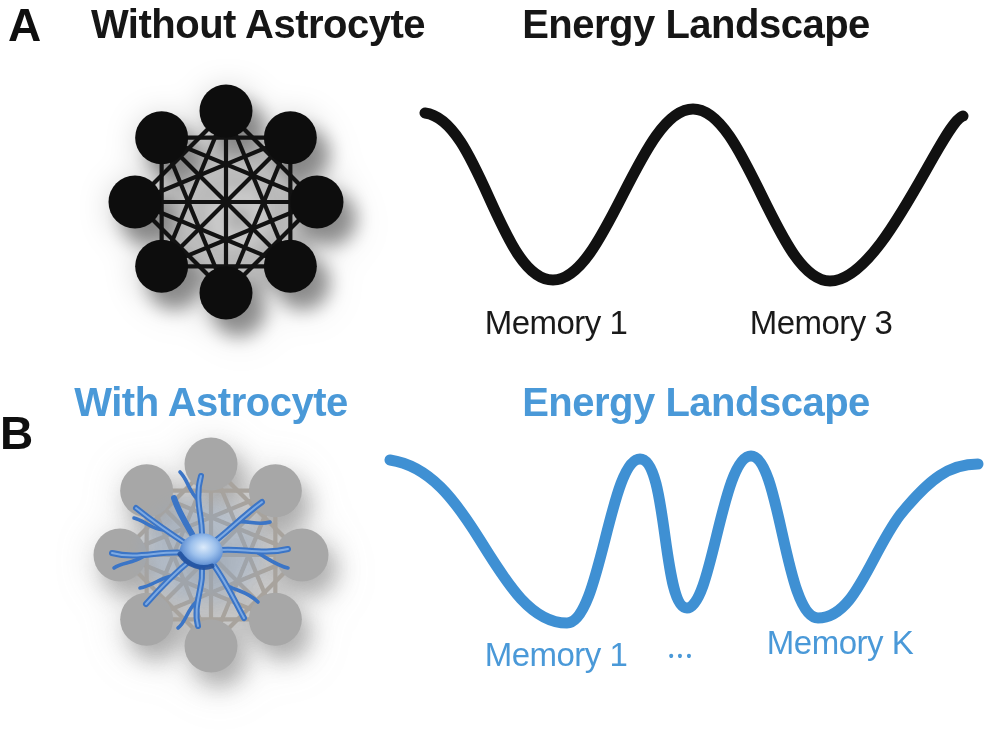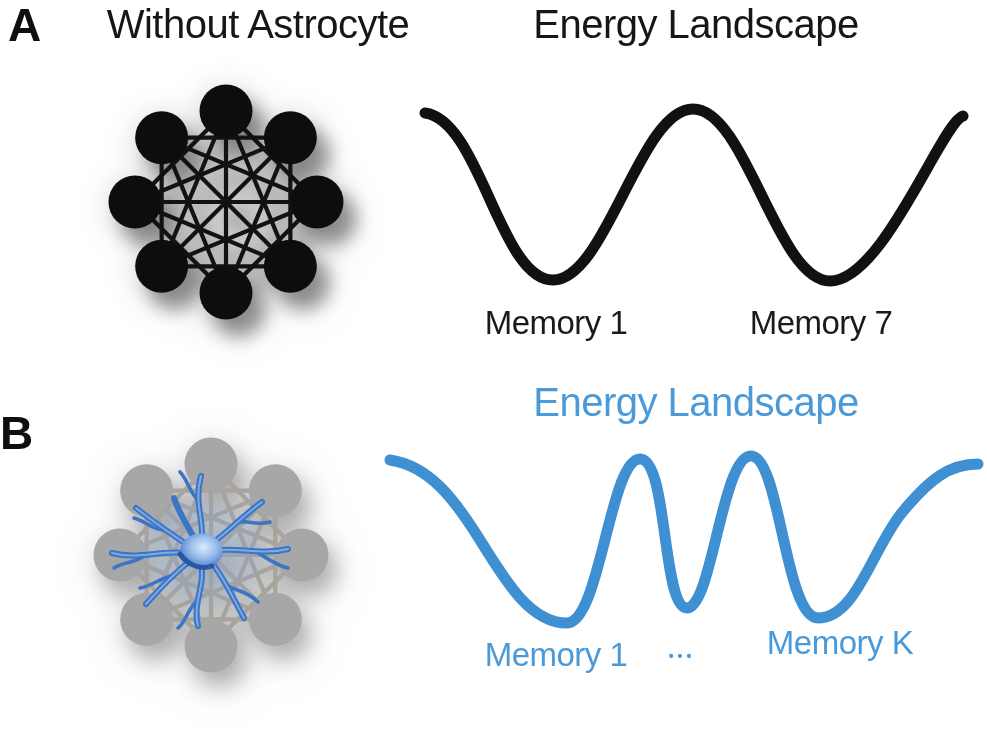--- a/index.html
+++ b/index.html
@@ -1,18 +1,18 @@
 <!DOCTYPE html>
 <html style="--blue-text: #4a99d8;"><head>
 <meta charset="utf-8">
 <style>
   html,body{margin:0;padding:0;background:#ffffff;}
   .figure{position:relative;width:987px;height:744px;background:#ffffff;overflow:hidden;
           font-family:"Liberation Sans","DejaVu Sans",sans-serif;}
-  .ttl{position:absolute;white-space:nowrap;font-weight:400;font-size:40px;letter-spacing:-0.5px;
+  .ttl{position:absolute;white-space:nowrap;font-weight:700;font-size:40px;letter-spacing:-0.5px;
        transform:translateX(-50%);color:#161616;}
   .panel-letter{position:absolute;font-size:46px;font-weight:600;color:#0f0f0f;}
   .mem{position:absolute;white-space:nowrap;font-weight:400;font-size:33px;letter-spacing:-0.5px;
        transform:translateX(-50%);color:#1a1a1a;}
   .blue-text{color:var(--blue-text);}
   svg{position:absolute;overflow:visible;}
   .netA{filter:drop-shadow(13px 17px 9px rgba(0,0,0,0.38)) drop-shadow(2px 5px 16px rgba(0,0,0,0.20));}
   .netB{filter:drop-shadow(9px 15px 11px rgba(95,95,95,0.42)) drop-shadow(0px 4px 18px rgba(120,120,120,0.25));}
   .dots{font-size:14px;letter-spacing:4px;font-weight:700;transform:translateX(-50%);}
 </style>
@@ -64,24 +64,25 @@
 
   <svg style="left:400px;top:85px;" width="580" height="225" viewBox="400 85 580 225">
     <path id="curveA" fill="none" stroke-width="11" stroke-linecap="round" stroke-linejoin="round" d="M 425 113
              C 480 120, 500 280, 553 280
              S 640 109, 693 109
              S 777 281, 830 281
              S 942 122, 963 116" stroke="#111111"></path>
   </svg>
 
   <div class="mem" style="left:556px;top:304px;">Memory 1</div>
-  <div class="mem" style="left:821px;top:304px;">Memory 7</div>
+  <div class="mem" style="left:821px;top:304px;">Memory 3</div>
 
   <div class="panel-letter" style="left:0px;top:406px;">B</div>
 
+  <div class="ttl blue-text" style="left:211px;top:380px;">With Astrocyte</div>
 
   <div class="ttl blue-text" style="left:696px;top:380px;">Energy Landscape</div>
 
   <svg class="netB" id="netB" style="left:71px;top:415px;" width="280" height="280" viewBox="0 0 280 280">
     <defs>
       <radialGradient id="somaGrad" cx="55%" cy="40%" r="65%">
         <stop offset="0%" stop-color="#dcebfb"></stop>
         <stop offset="45%" stop-color="#9cc0ec"></stop>
         <stop offset="100%" stop-color="#3e74c4"></stop>
       </radialGradient>

